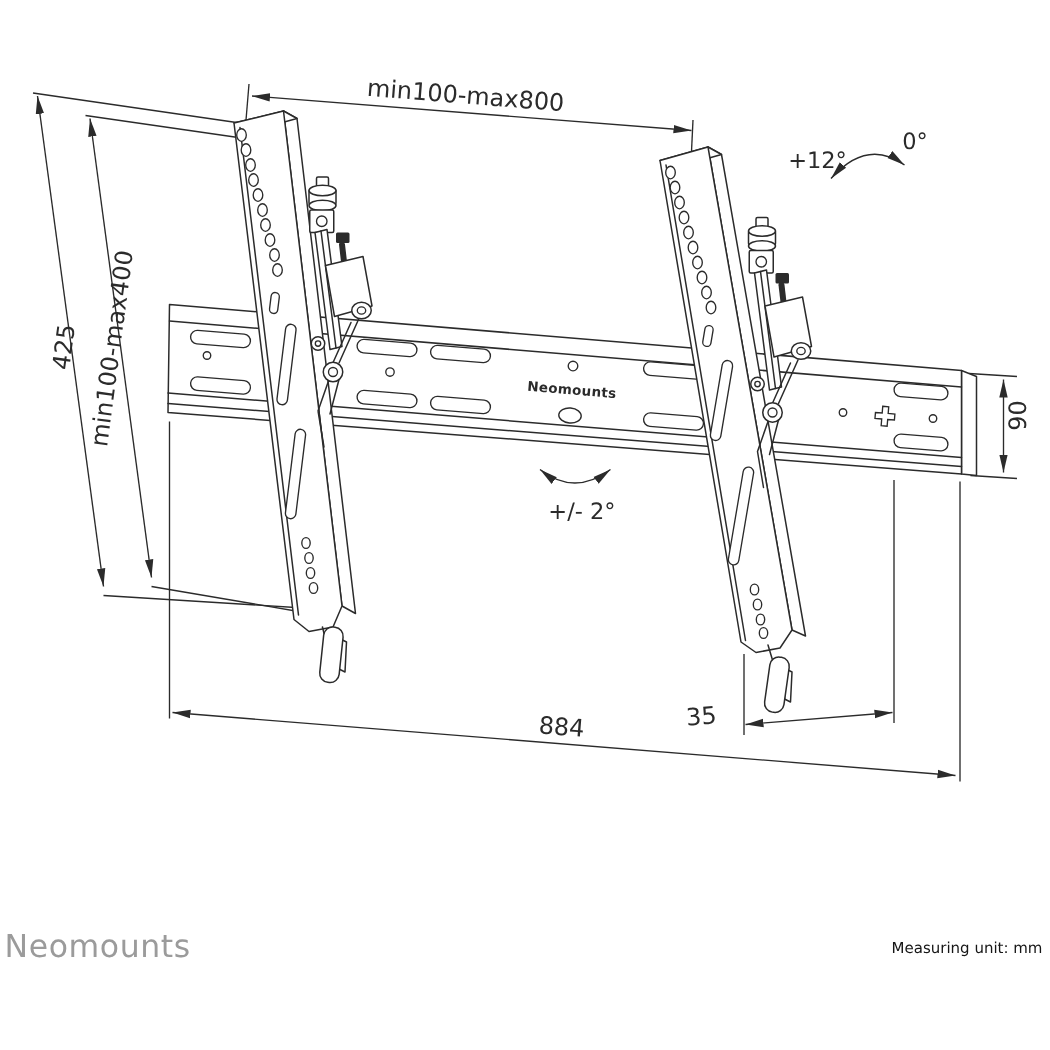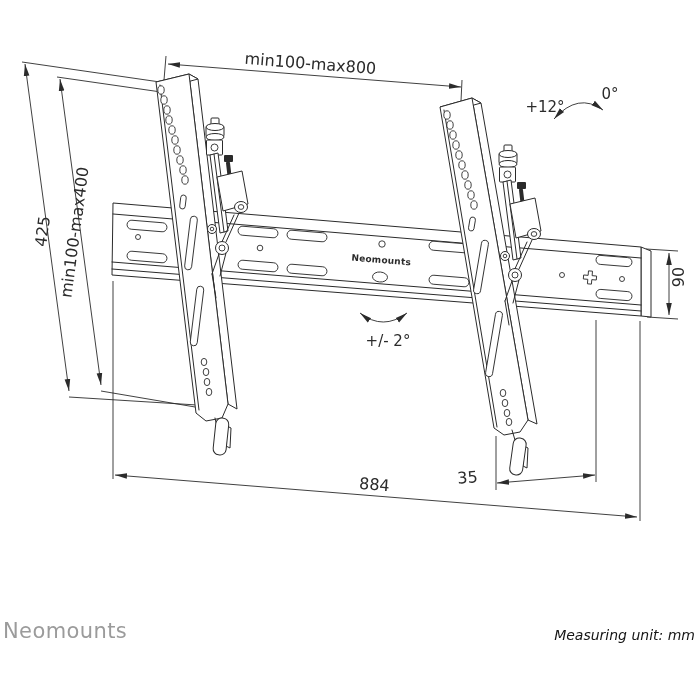--- a/index.html
+++ b/index.html
@@ -24,21 +24,21 @@
   text.dimtext{font-size:16px;fill:var(--line);text-anchor:middle;}
   text.angletext{font-size:15px;fill:var(--line);text-anchor:middle;}
   text.platetext{font-size:9px;font-weight:bold;fill:var(--line);text-anchor:middle;letter-spacing:0.2px;}
   .logo{
     position:absolute;left:3px;top:619px;
     font-size:21px;font-weight:500;letter-spacing:0.4px;
     color:var(--brand-gray);
   }
   .unit{
     position:absolute;right:5px;top:627px;
-    font-size:14px;color:var(--ink);font-style:italic;
+    font-size:10px;color:var(--ink);
   }
 </style>
 </head>
 <body>
 
 <svg width="700" height="610" viewBox="0 0 700 610">
   <defs>
     <marker id="arr" markerWidth="12" markerHeight="8" refX="12" refY="4" orient="auto-start-reverse" markerUnits="userSpaceOnUse">
       <polygon points="12,4 0,1.2 0,6.8" fill="#2b2b2b"></polygon>
     </marker>

